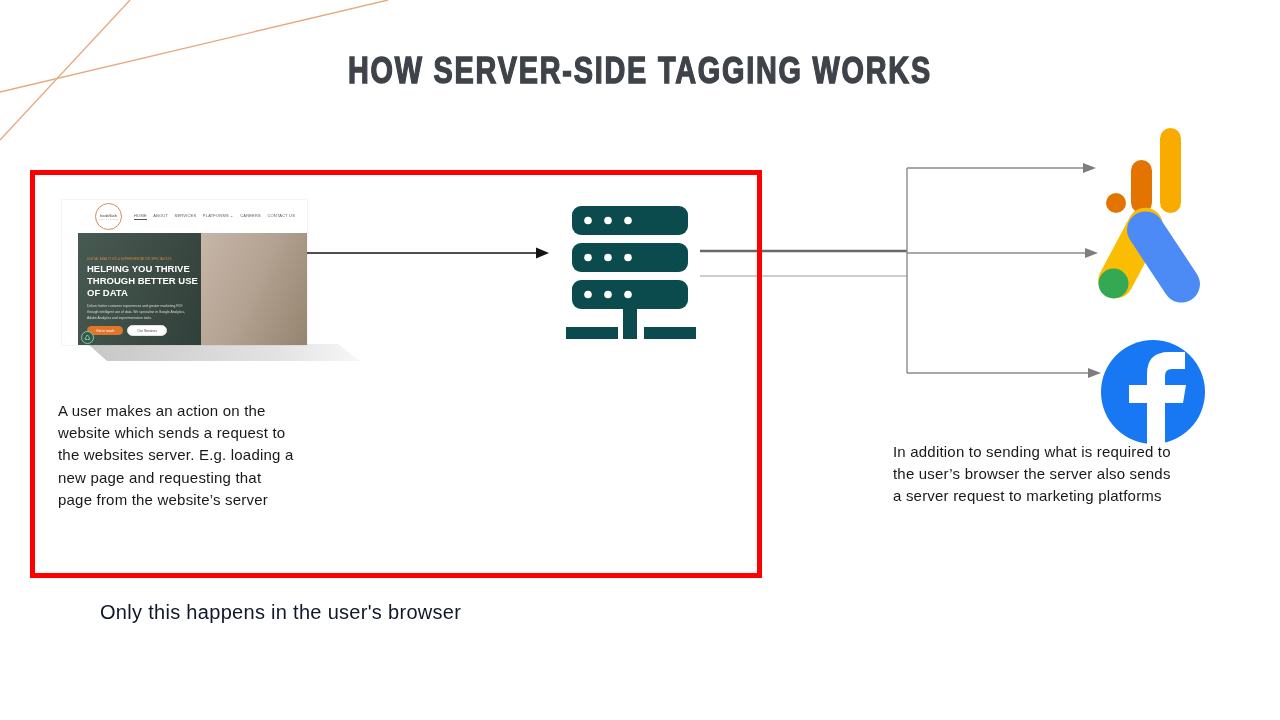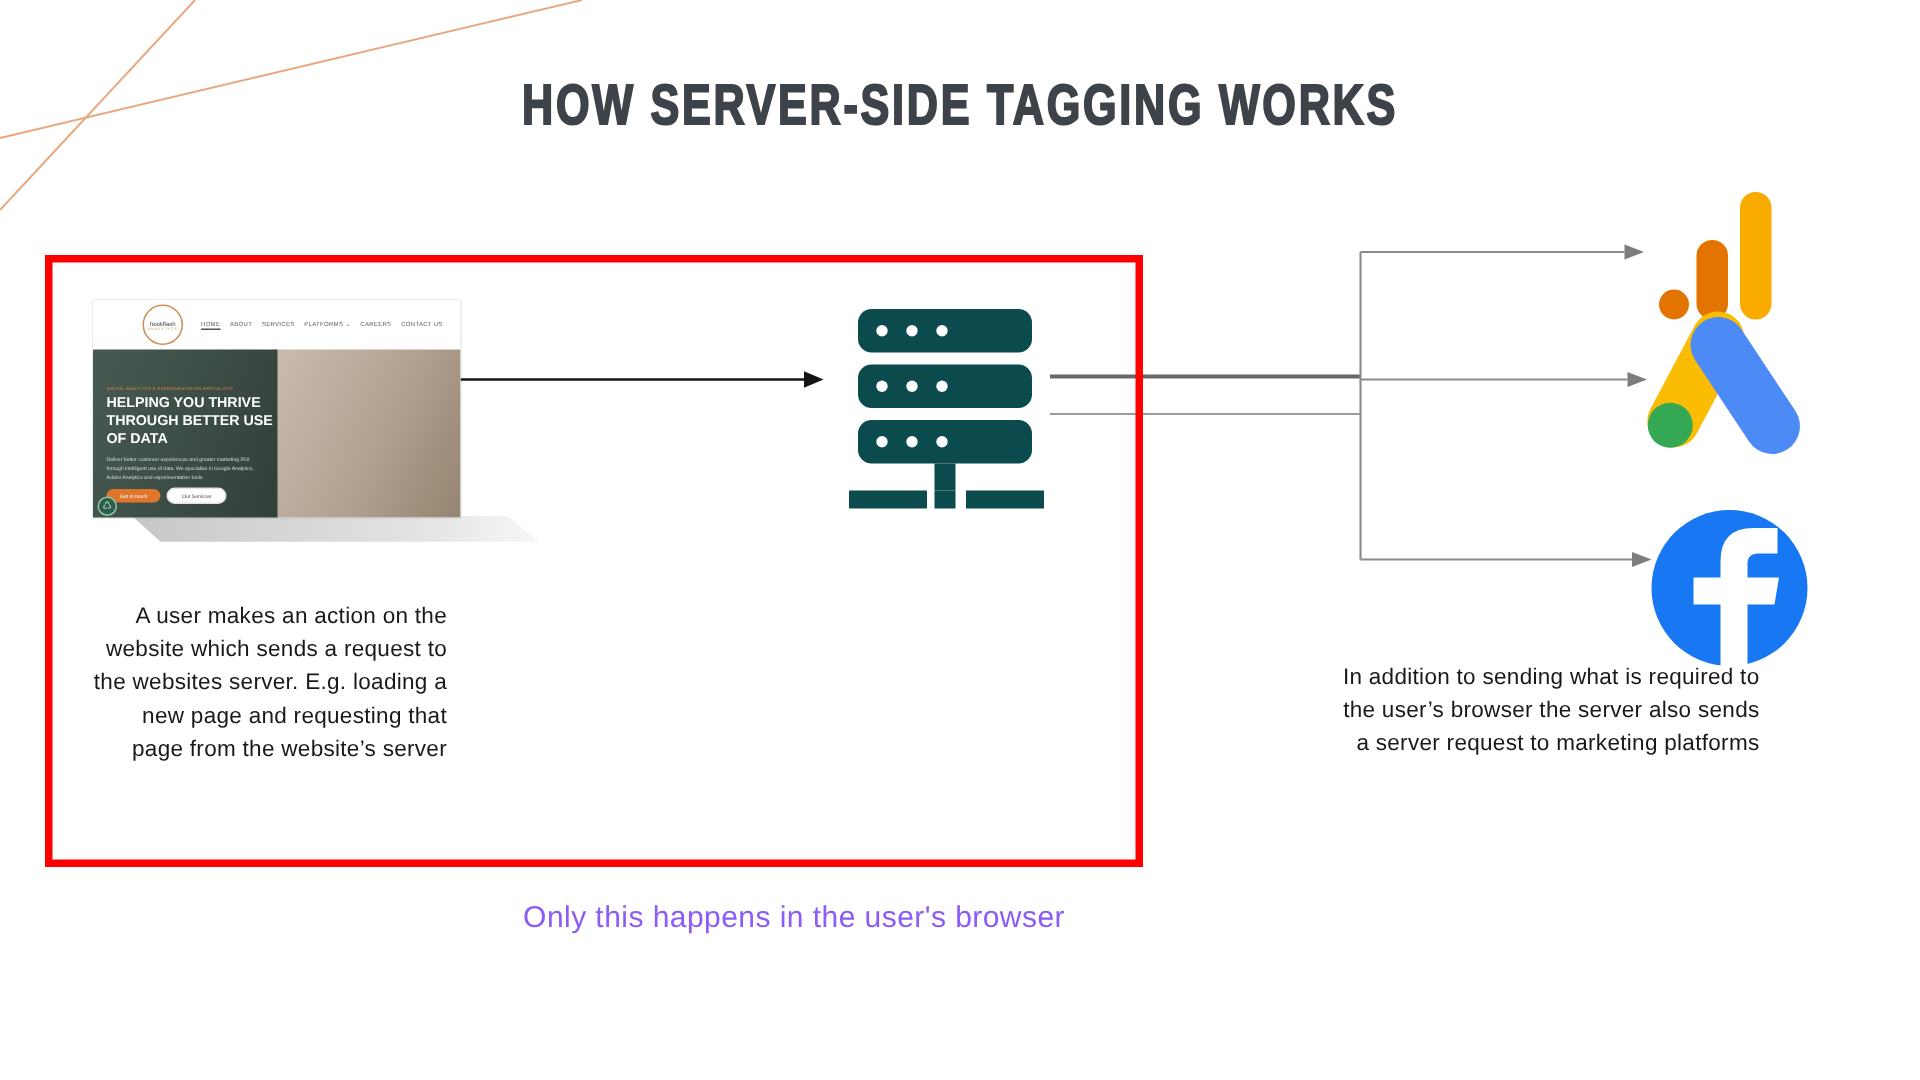--- a/index.html
+++ b/index.html
@@ -30,21 +30,21 @@
              border:1px solid #cf8c55;display:flex;flex-direction:column;align-items:center;
              justify-content:center;box-sizing:border-box;background:#fff;}
   .mock-logo .name{font-size:4px;color:#3c3c3c;}
   .mock-logo .sub{font-size:2.5px;color:#cf8c55;letter-spacing:.7px;}
   .mock-nav{position:absolute;left:72px;top:13px;right:2px;display:flex;gap:6.5px;
             font-size:4px;color:#5a5a5a;letter-spacing:.2px;white-space:nowrap;overflow:hidden;}
   .mock-nav .active{border-bottom:.5px solid #555;padding-bottom:1px;}
   .mock-hero{position:absolute;left:0;top:33px;width:245px;height:112px;}
   .hero-photo{position:absolute;right:0;top:0;width:125px;height:112px;
               background:linear-gradient(115deg,#cbbcae 0%,#b3a191 55%,#95846f 100%);}
-  .hero-green{position:absolute;left:0;top:0;width:123px;height:138px;
+  .hero-green{position:absolute;left:16px;top:0;width:123px;height:138px;
               background:linear-gradient(110deg,#475a52 0%,#3a4a43 60%,#2f3e38 100%);}
   .hero-content{position:absolute;left:9px;top:24px;width:110px;}
   .kicker{font-size:2.8px;color:#e1873e;letter-spacing:.2px;margin-bottom:2px;}
   .hero-h{font-size:9.5px;font-weight:bold;color:#fff;line-height:1.25;width:112px;}
   .hero-p{font-size:3.4px;color:#d9d9d9;line-height:1.8;width:103px;margin-top:4px;}
   .hero-btns{display:flex;gap:4px;margin-top:4px;align-items:center;}
   .btn-primary{background:#e0762c;color:#fff;font-size:3.4px;padding:2.5px 9px;border-radius:7px;}
   .btn-secondary{background:#fff;color:#444;font-size:3.4px;padding:2.5px 9px;border-radius:7px;
                  border:.5px solid #e2e2e2;}
   .widget{position:absolute;left:3px;top:98px;width:13px;height:13px;border-radius:50%;
@@ -52,25 +52,25 @@
           color:#bfe6d2;font-size:7px;line-height:11px;text-align:center;}
 
   
   .logo-svg{position:absolute;z-index:3;}
   #google-logos{left:1090px;top:120px;}
   #facebook-logo{left:1095px;top:335px;}
   #server-icon{left:560px;top:198px;}
 
   
   .caption{position:absolute;font-size:15px;line-height:1.48;letter-spacing:.2px;
-           color:#191919;text-align:right;z-index:3;}
+           color:#191919;text-align:left;z-index:3;}
   #cap-browser{left:58px;top:400px;width:240px;}
   #cap-server{left:498px;top:424px;width:262px;}
   #cap-marketing{left:893px;top:441px;width:280px;}
-  #cap-note{left:100px;top:598px;width:610px;font-size:20px;letter-spacing:.3px;color:#8b5cf6;}
+  #cap-note{left:100px;top:598px;width:610px;font-size:20px;letter-spacing:.3px;color:#0f172a;}
 </style>
 </head>
 <body>
 
 <div class="canvas">
 
   <svg id="linework" viewBox="0 0 1280 720">
 
     <path d="M130 0 L0 140" fill="none" stroke-width="1.3" stroke="#E8A87E"></path>
     <path d="M0 92 L388 0" fill="none" stroke-width="1.3" stroke="#E8A87E"></path>

